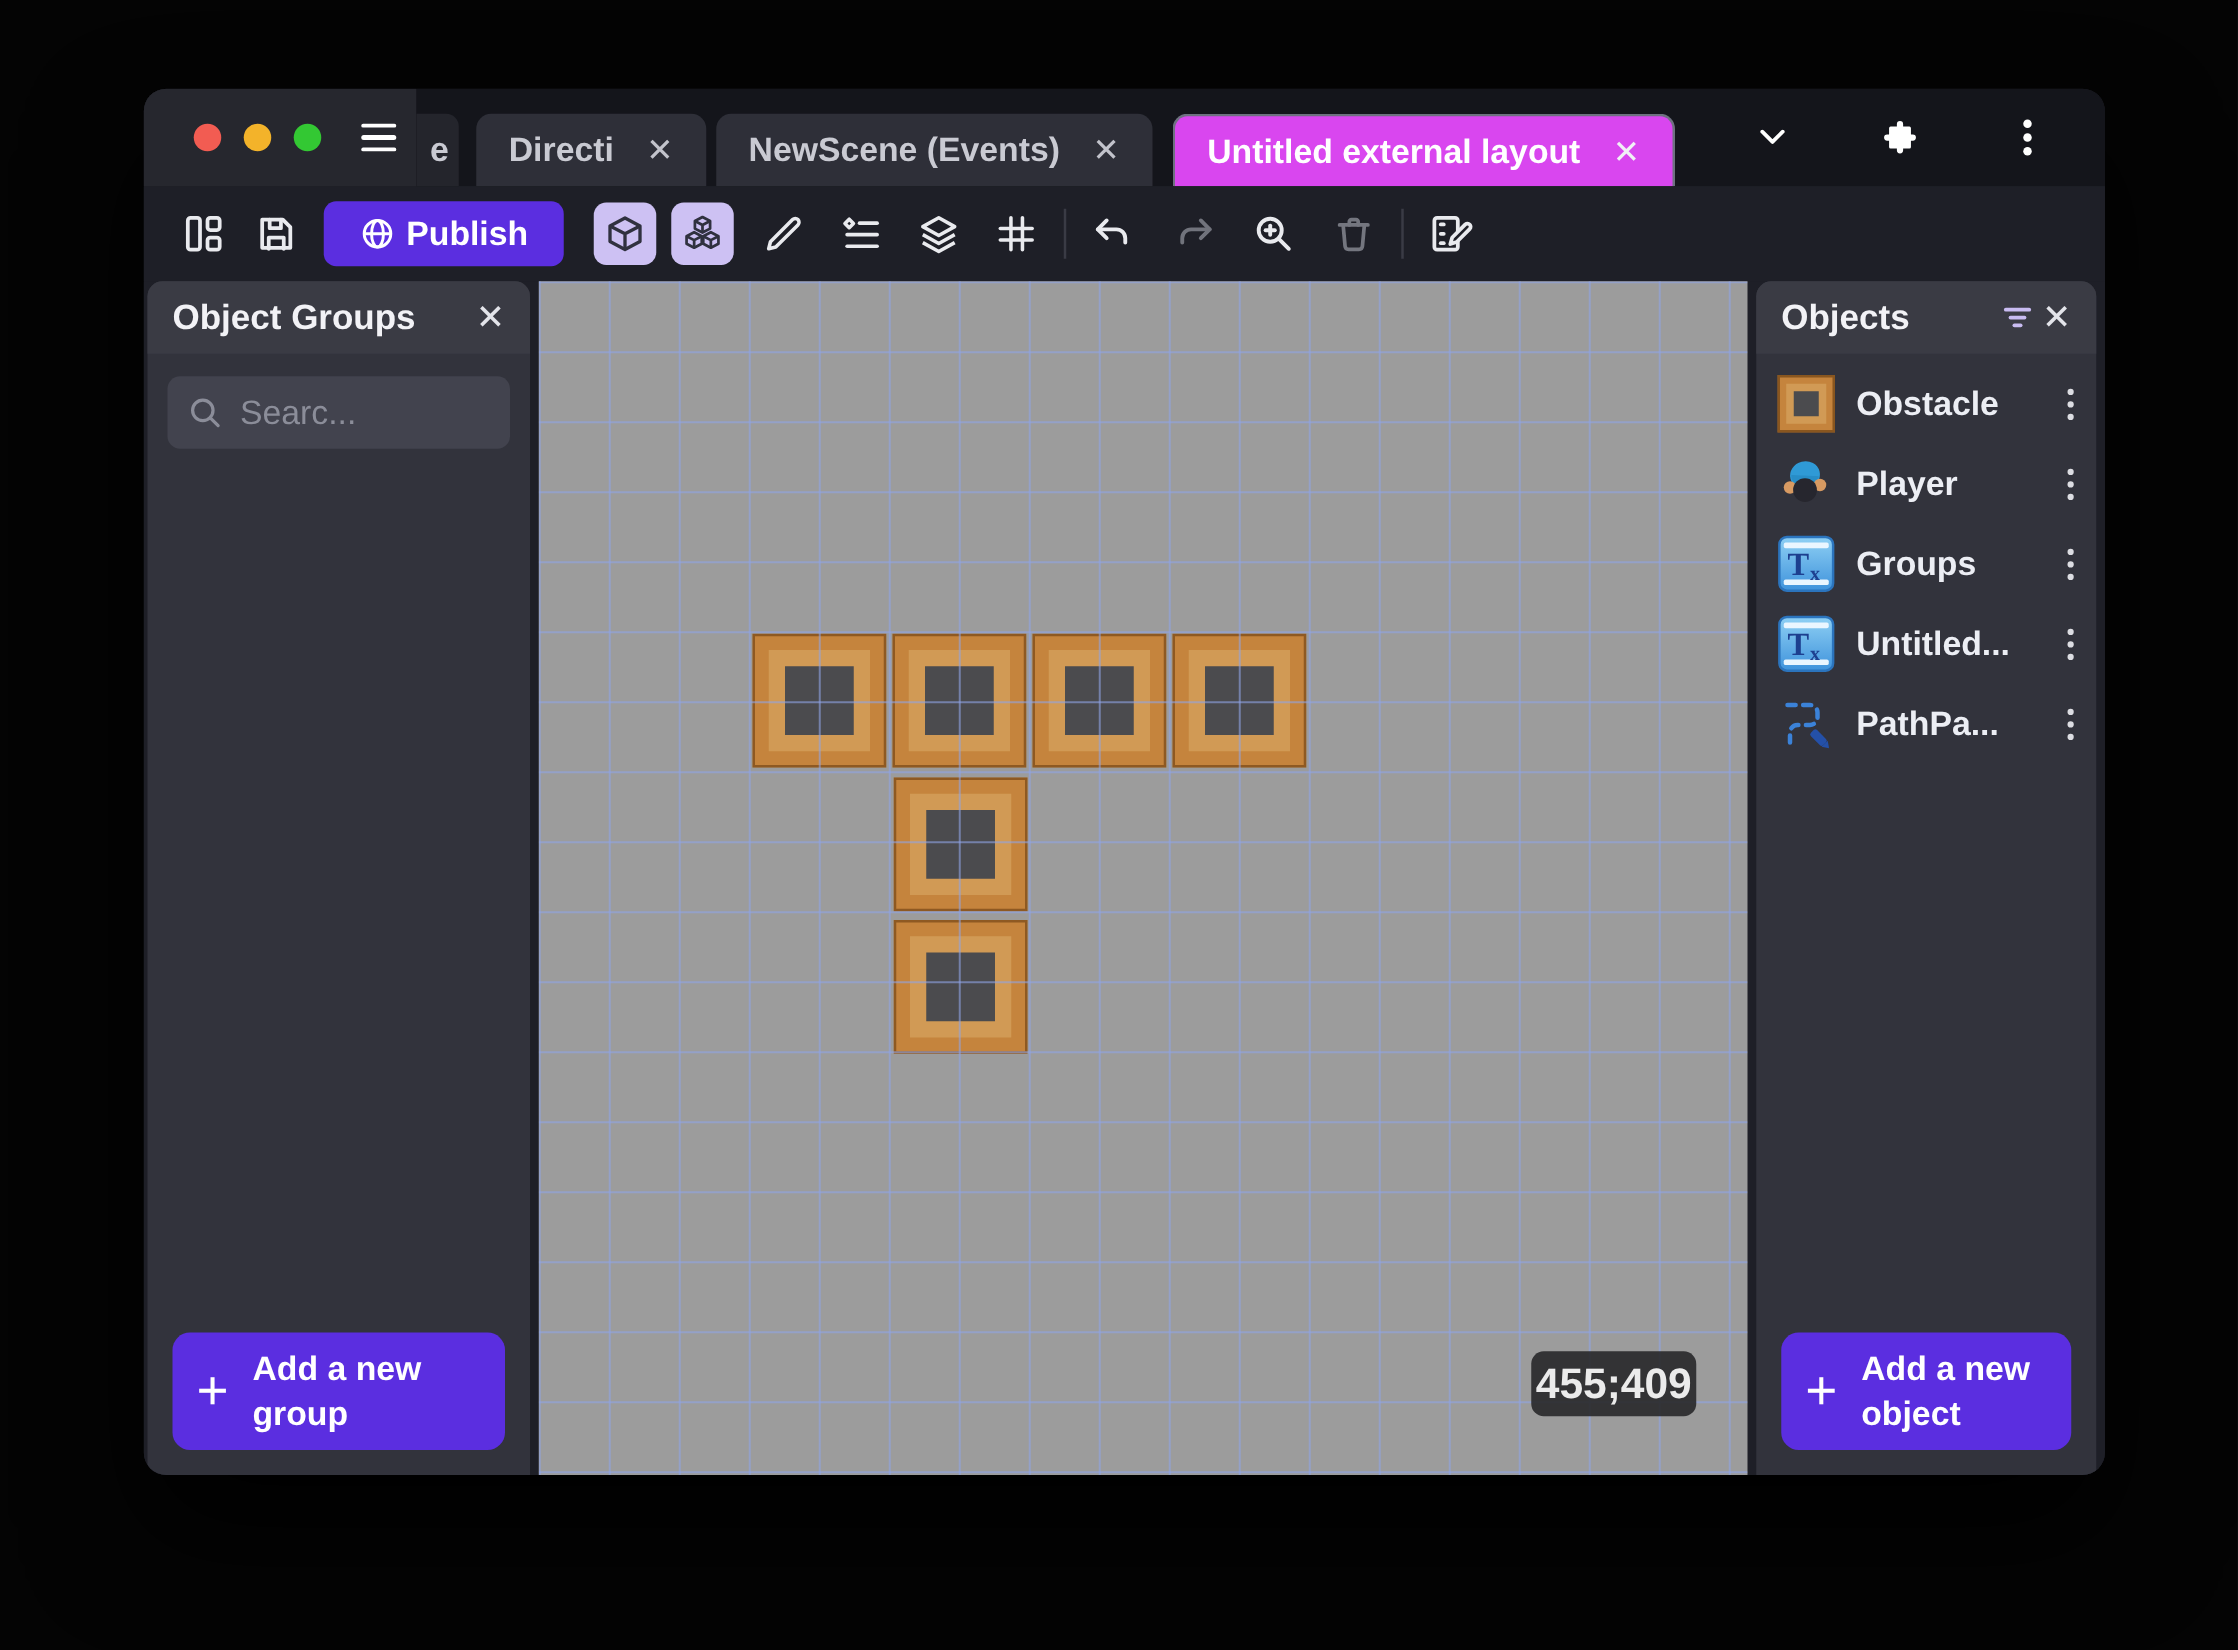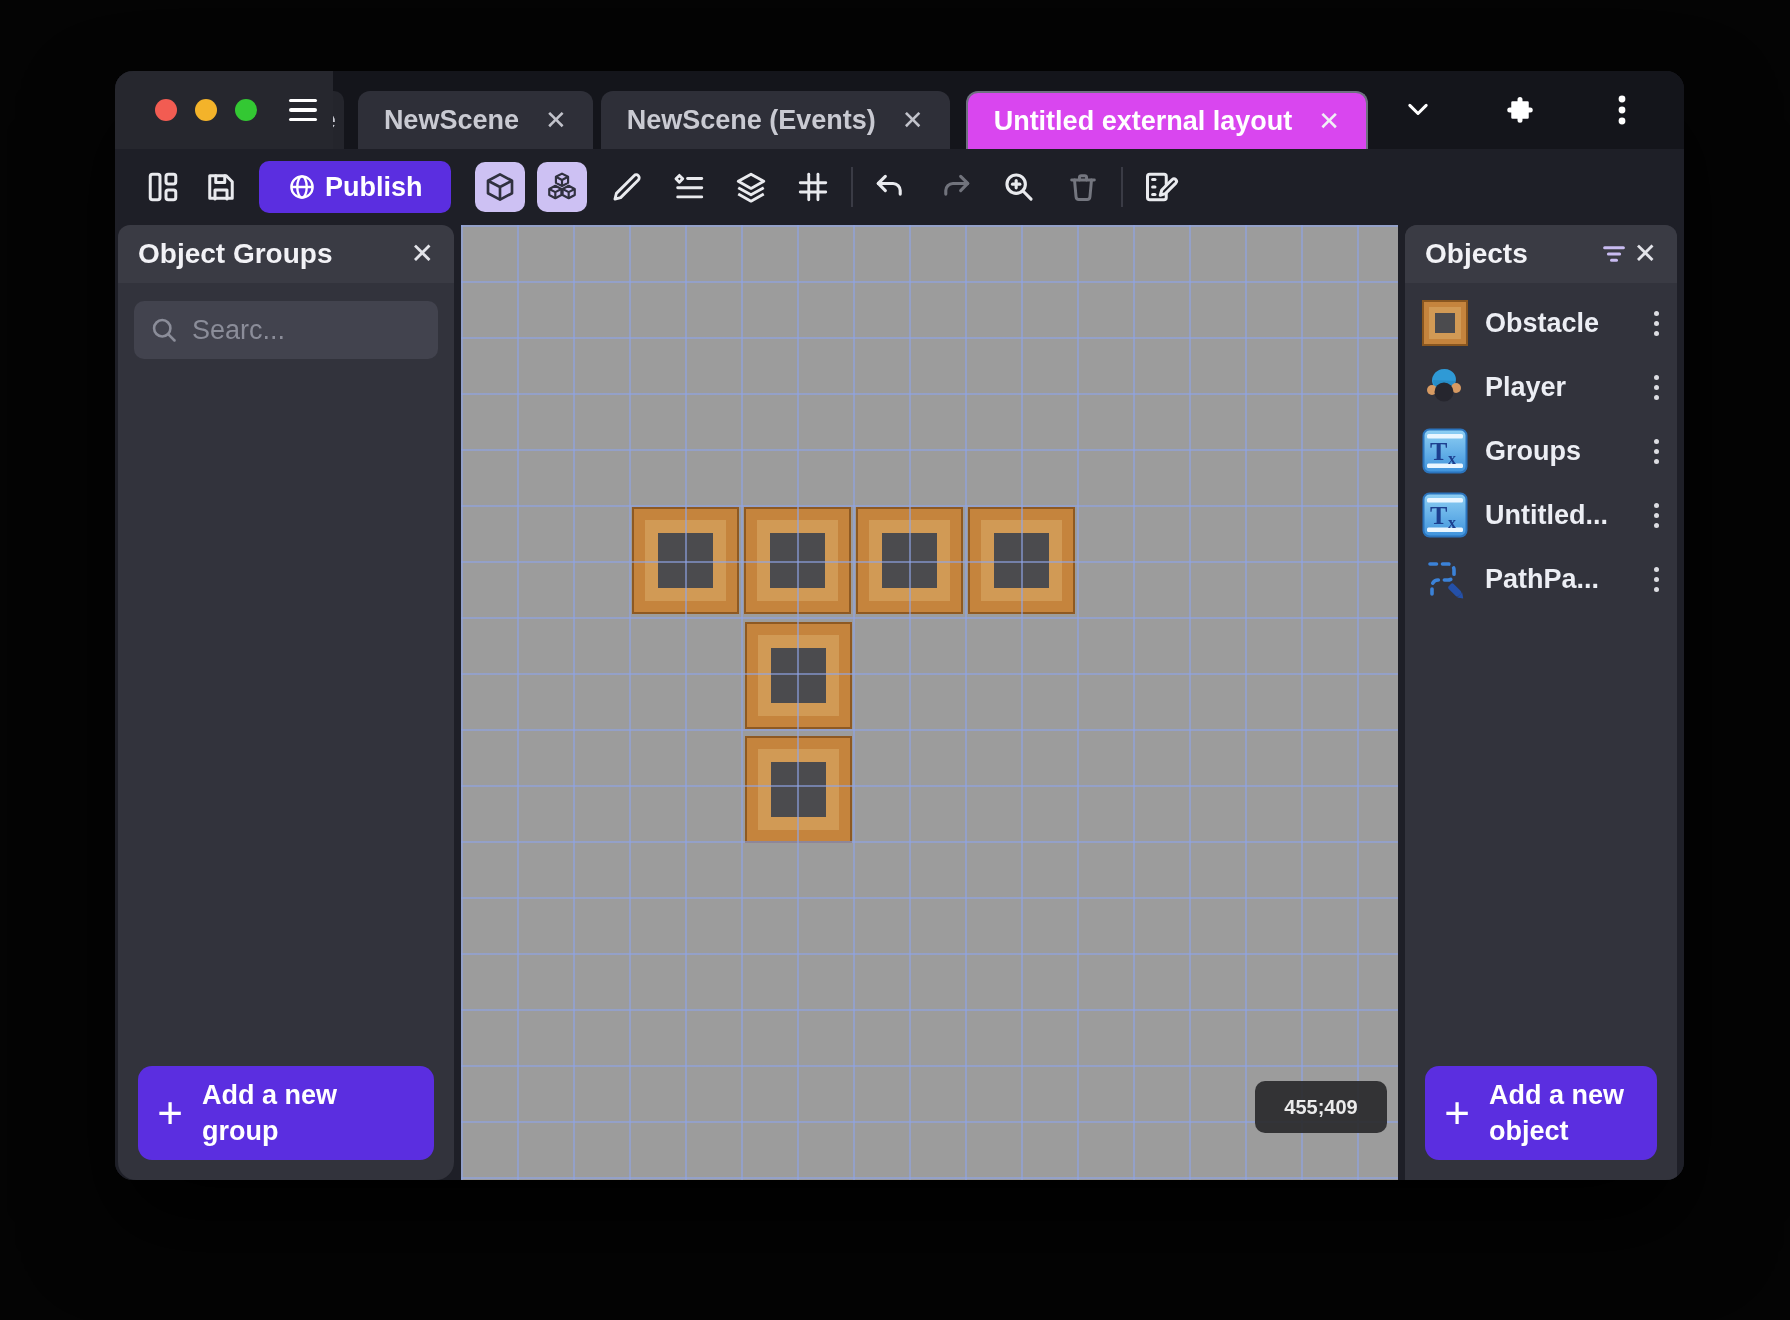--- a/index.html
+++ b/index.html
@@ -72,21 +72,21 @@
                      color:#d8d9e0; font-size:27px; font-family:inherit; }
   .searchbox input::placeholder { color:#8b8d99; }
   .spacer { flex:1; }
 
   .add-btn { margin:18px 20px 20px; height:94px; background:#5b2ee0; border-radius:14px;
              display:flex; align-items:center; cursor:pointer; flex:none; }
   .add-btn .plus { width:64px; text-align:center; color:#fff; font-size:44px; font-weight:300; line-height:1; }
   .add-btn .lbl { flex:1; padding-right:18px; color:#fff; font-size:27px;
                   font-weight:700; line-height:1.35; }
 
-  .left-panel { width:336px; flex:none;border-radius:18px; }
+  .left-panel { width:306px; flex:none; }
   .right-panel { width:272px; flex:none; }
 
   
   .obj-list { margin-top:8px; }
   .obj-row { height:64px; display:flex; align-items:center; gap:16px; padding:0 14px 0 16px; cursor:pointer; }
   .obj-icon { width:48px; height:48px; flex:none; display:flex; align-items:center; justify-content:center; }
   .obj-label { flex:1; color:#eceef4; font-size:27px; font-weight:600; white-space:nowrap;
                overflow:hidden; text-overflow:clip; }
   .kebab { display:flex; flex-direction:column; gap:5px; padding:6px 4px; cursor:pointer; }
   .kebab i { width:5px; height:5px; border-radius:50%; background:#dcdde2; }
@@ -103,21 +103,21 @@
           border:2px solid rgba(96,55,12,0.55); }
   .tile::before { content:""; position:absolute; inset:11px; background:var(--tile-inner,#d19a55); }
   .tile::after  { content:""; position:absolute; inset:24px; background:var(--tile-center,#4b4b4e); }
   .grid-layer { position:absolute; inset:0; z-index:2; pointer-events:none;
     background-image:
       linear-gradient(to right, rgba(143,164,230,0.60) 2px, transparent 2px),
       linear-gradient(to bottom, rgba(143,164,230,0.60) 2px, transparent 2px);
     background-size:var(--grid,56px) var(--grid,56px); }
   .coord-badge { position:absolute; z-index:3; left:794px; top:856px; width:132px; height:52px;
                  background:rgba(42,42,45,0.92); border-radius:10px; display:flex; align-items:center;
-                 justify-content:center; color:#ebebeb; font-size:20px; font-weight:700; }
+                 justify-content:center; color:#ebebeb; font-size:34px; font-weight:700; }
 </style>
 </head>
 <body>
 
 <div class="window">
 
   <div class="titlebar">
     <div class="tl-block">
       <span class="light red"></span>
       <span class="light yellow"></span>
@@ -127,21 +127,21 @@
           <i></i>
           <i></i>
         </span>
     </div>
 
     <div class="tabstrip">
       <div class="tab partial">
         <span>e</span>
       </div>
       <div class="tab">
-        <span>NewScene</span>
+        <span>Directi</span>
         <span class="close">✕</span>
       </div>
       <div class="tab">
         <span>NewScene (Events)</span>
         <span class="close">✕</span>
       </div>
       <div class="tab active">
         <span>Untitled external layout</span>
         <span class="close">✕</span>
       </div>

